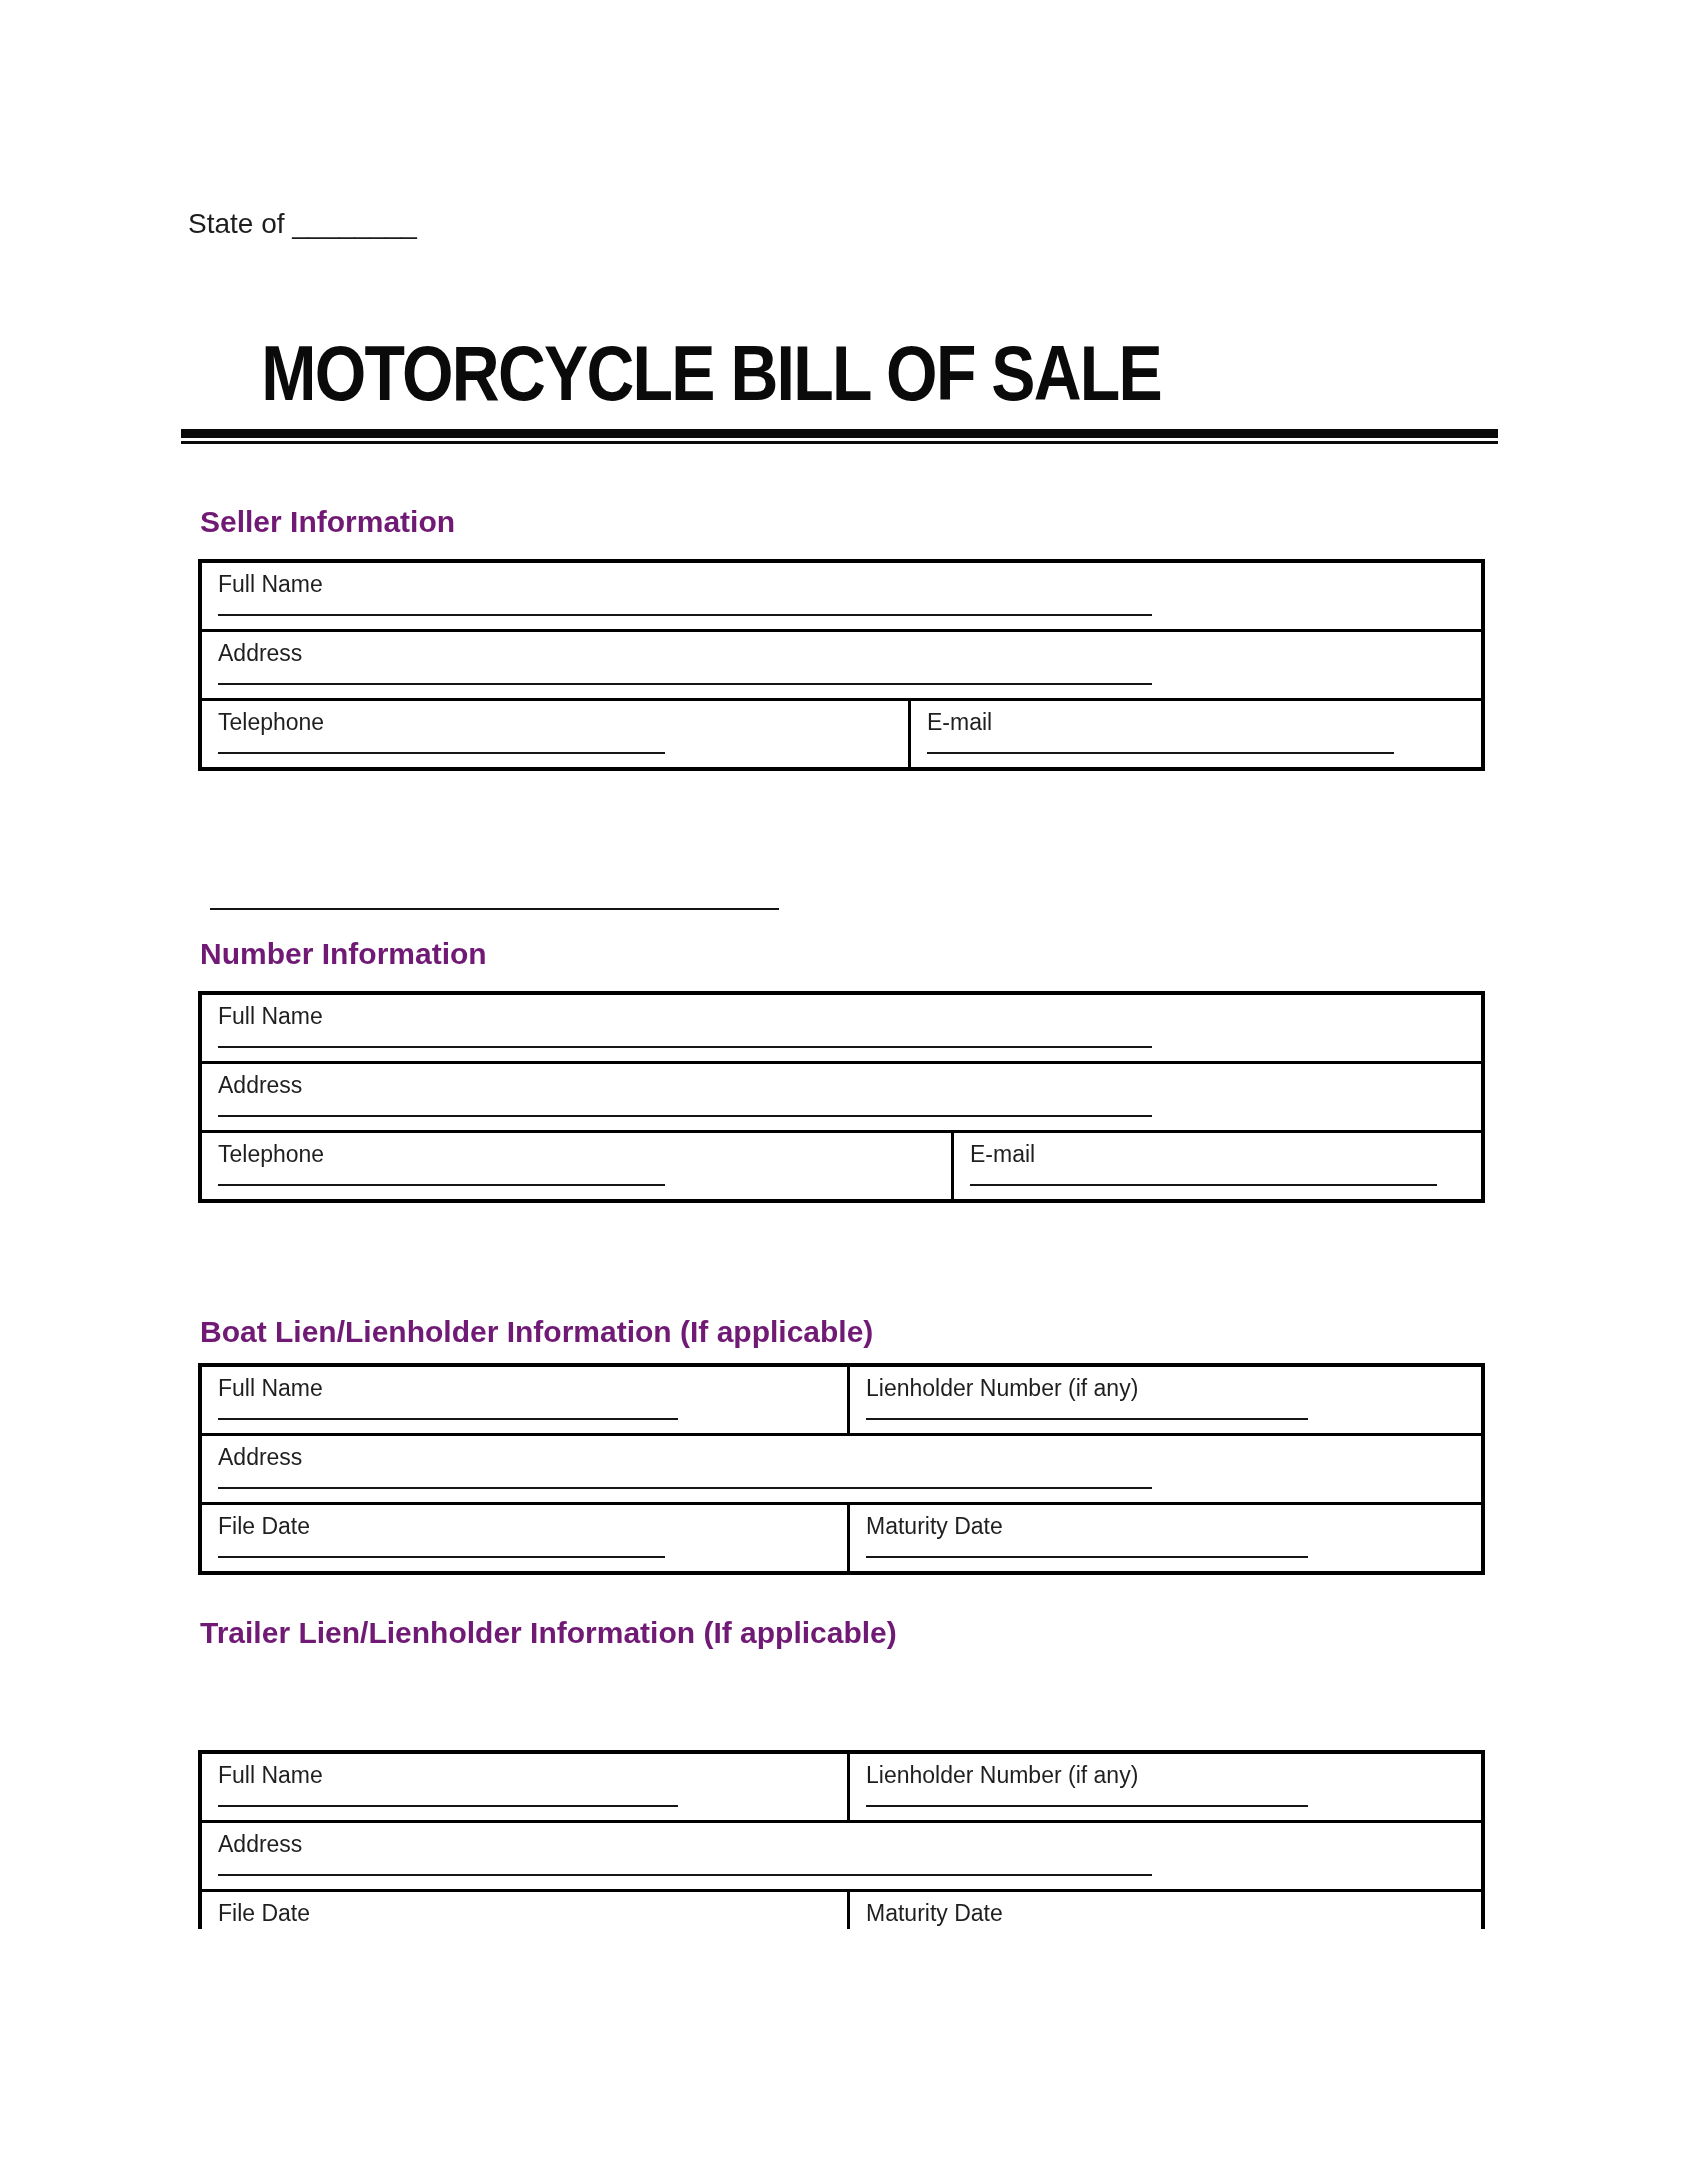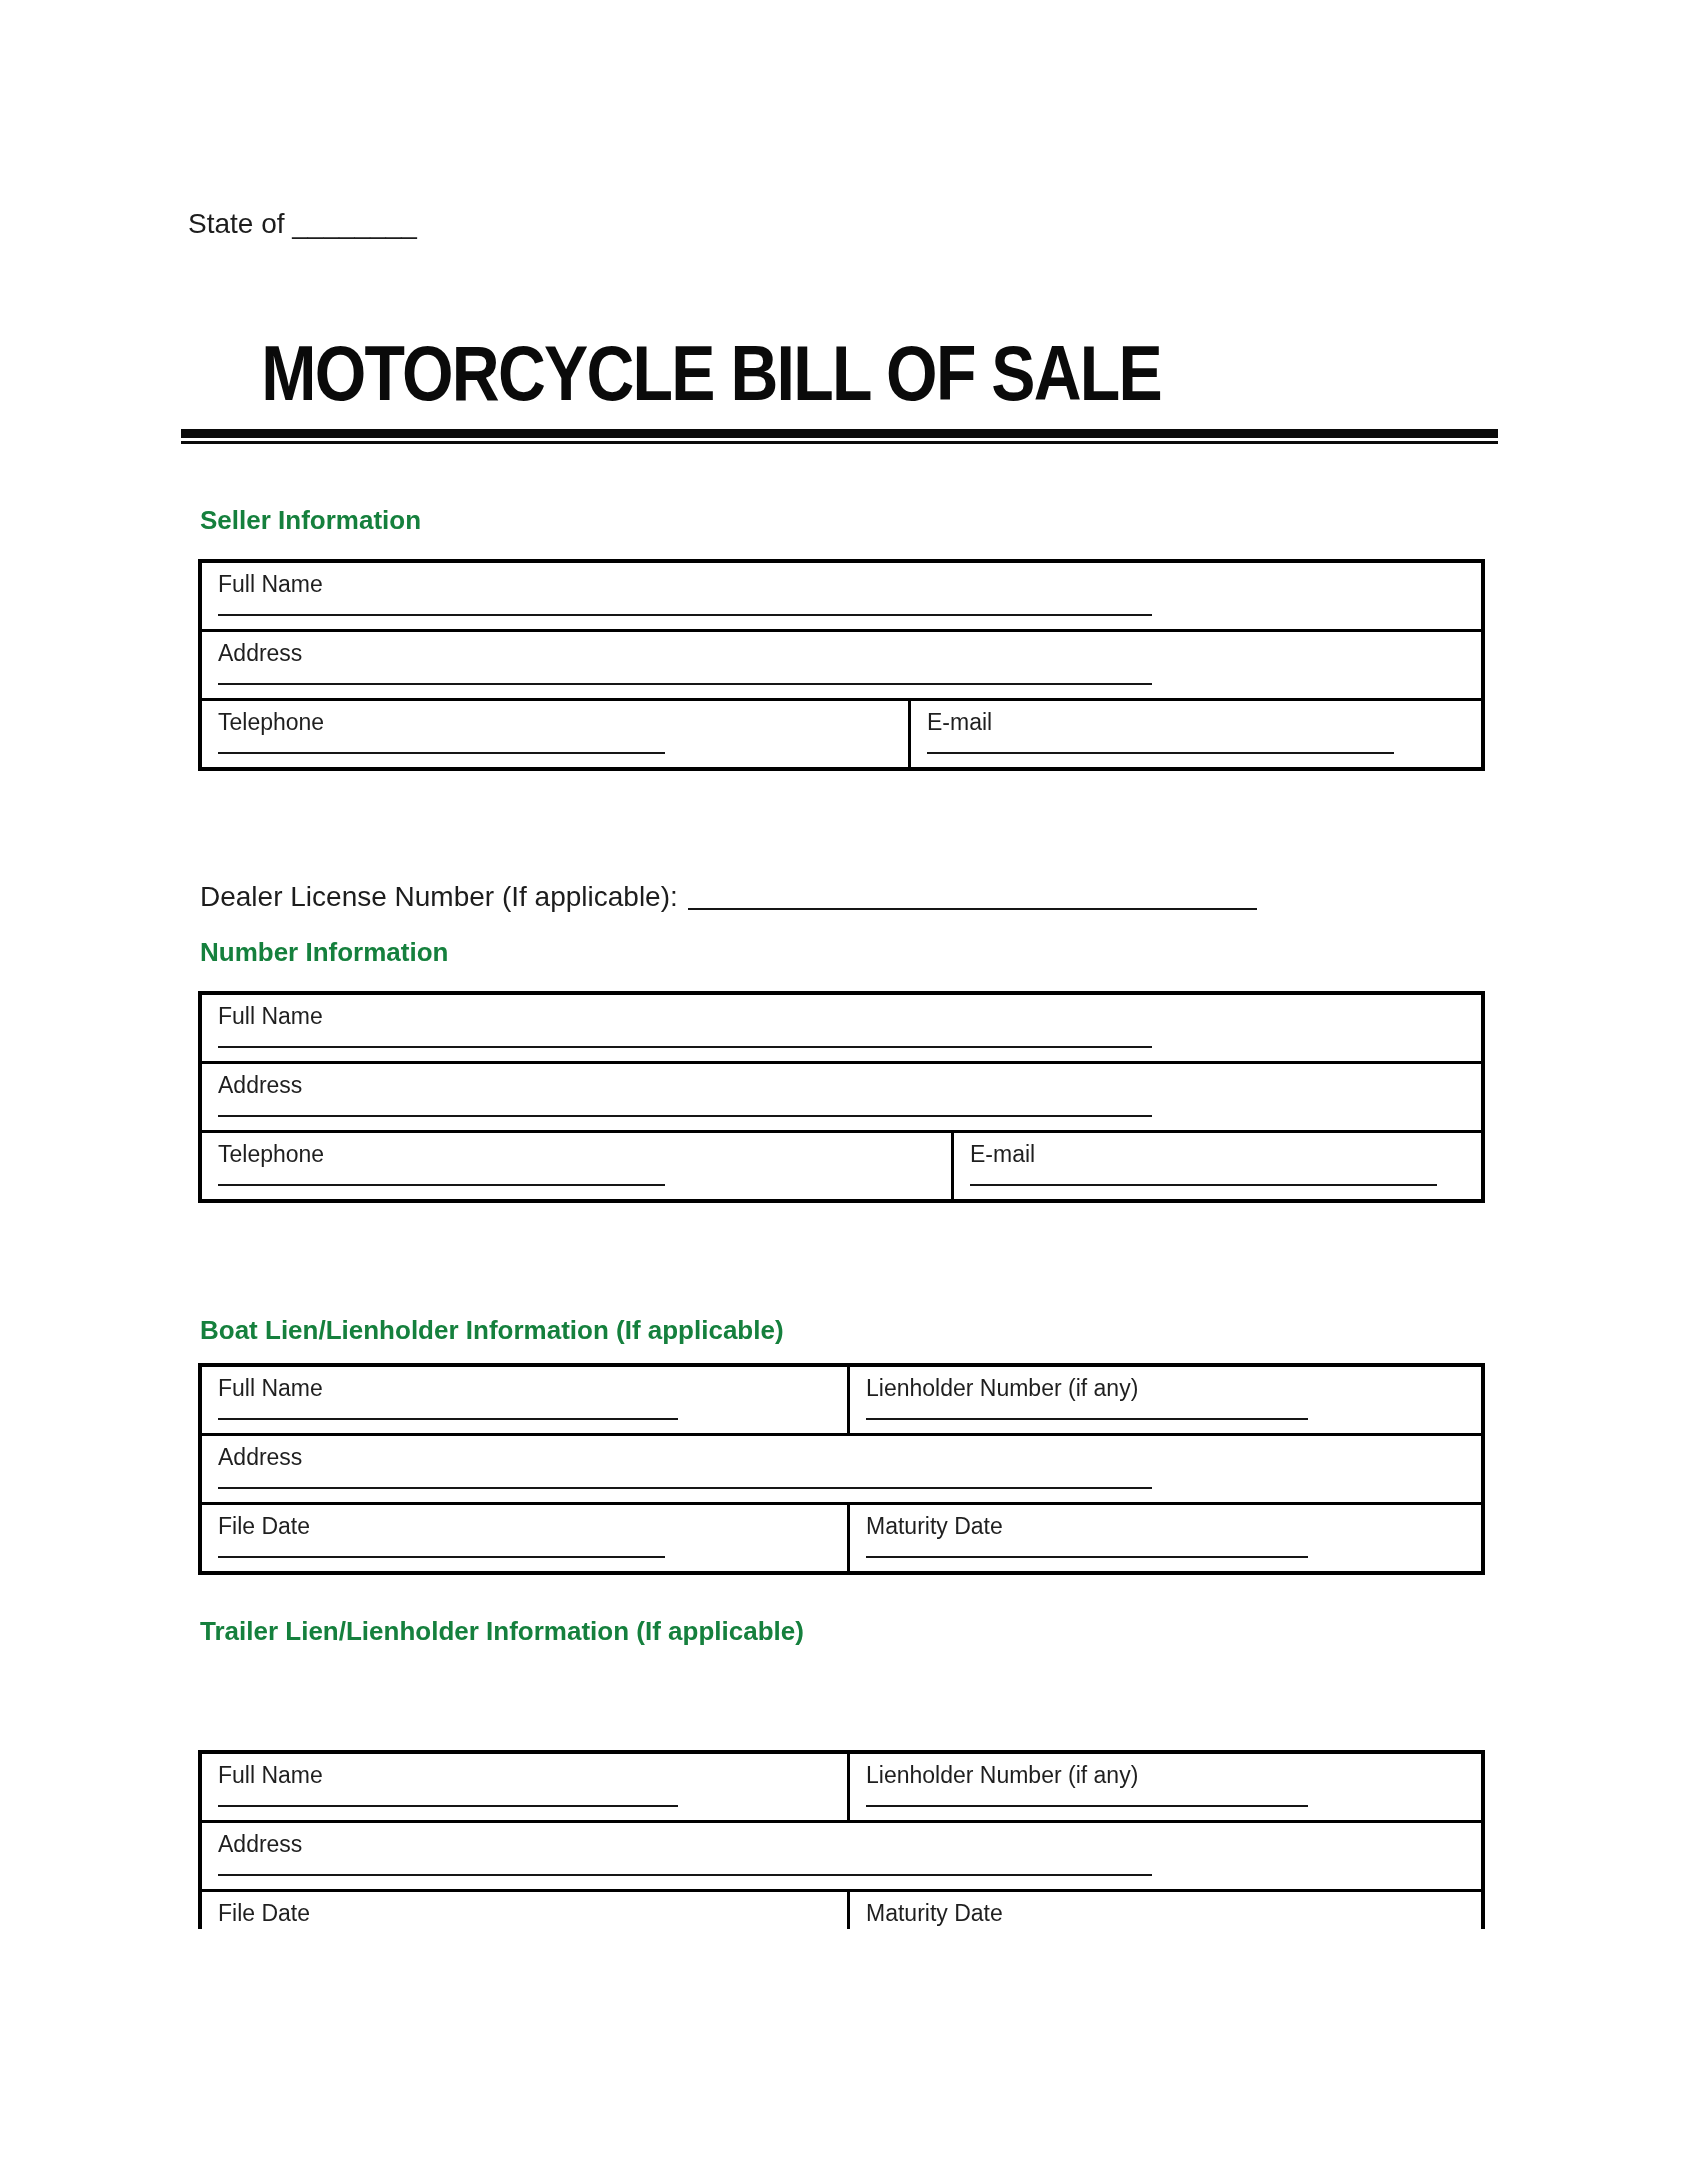--- a/index.html
+++ b/index.html
@@ -52,23 +52,23 @@
     width: 1317px;
   }
   .title-rule .thick { height: 9px; background: #0a0a0a; }
   .title-rule .gap   { height: 3px; }
   .title-rule .thin  { height: 3px; background: #0a0a0a; }
 
   
   .sec-heading {
     position: absolute;
     left: 200px;
-    font-size: 26px;
+    font-size: 30px;
     font-weight: bold;
-    color: #15803d;
+    color: #701a75;
     white-space: nowrap;
   }
 
   
   .dealer-line {
     position: absolute;
     left: 200px;
     top: 881px;
     font-size: 28px;
     white-space: nowrap;
@@ -179,21 +179,21 @@
       <div class="bline bl-half"></div>
     </div>
     <div class="fcell second">
       <span class="lbl">E-mail</span>
       <div class="bline bl-email"></div>
     </div>
   </div>
 </div>
 
 <div class="dealer-line">
-  <span>Dealer License Number (If applicable):</span><span class="dealer-blank"></span>
+  <span class="dealer-blank"></span>
 </div>
 
 <div class="sec-heading" id="buyer-heading">Number Information</div>
 
 <div class="ftable" id="buyer-table">
   <div class="frow">
     <div class="fcell">
       <span class="lbl">Full Name</span>
       <div class="bline bl-full"></div>
     </div>

